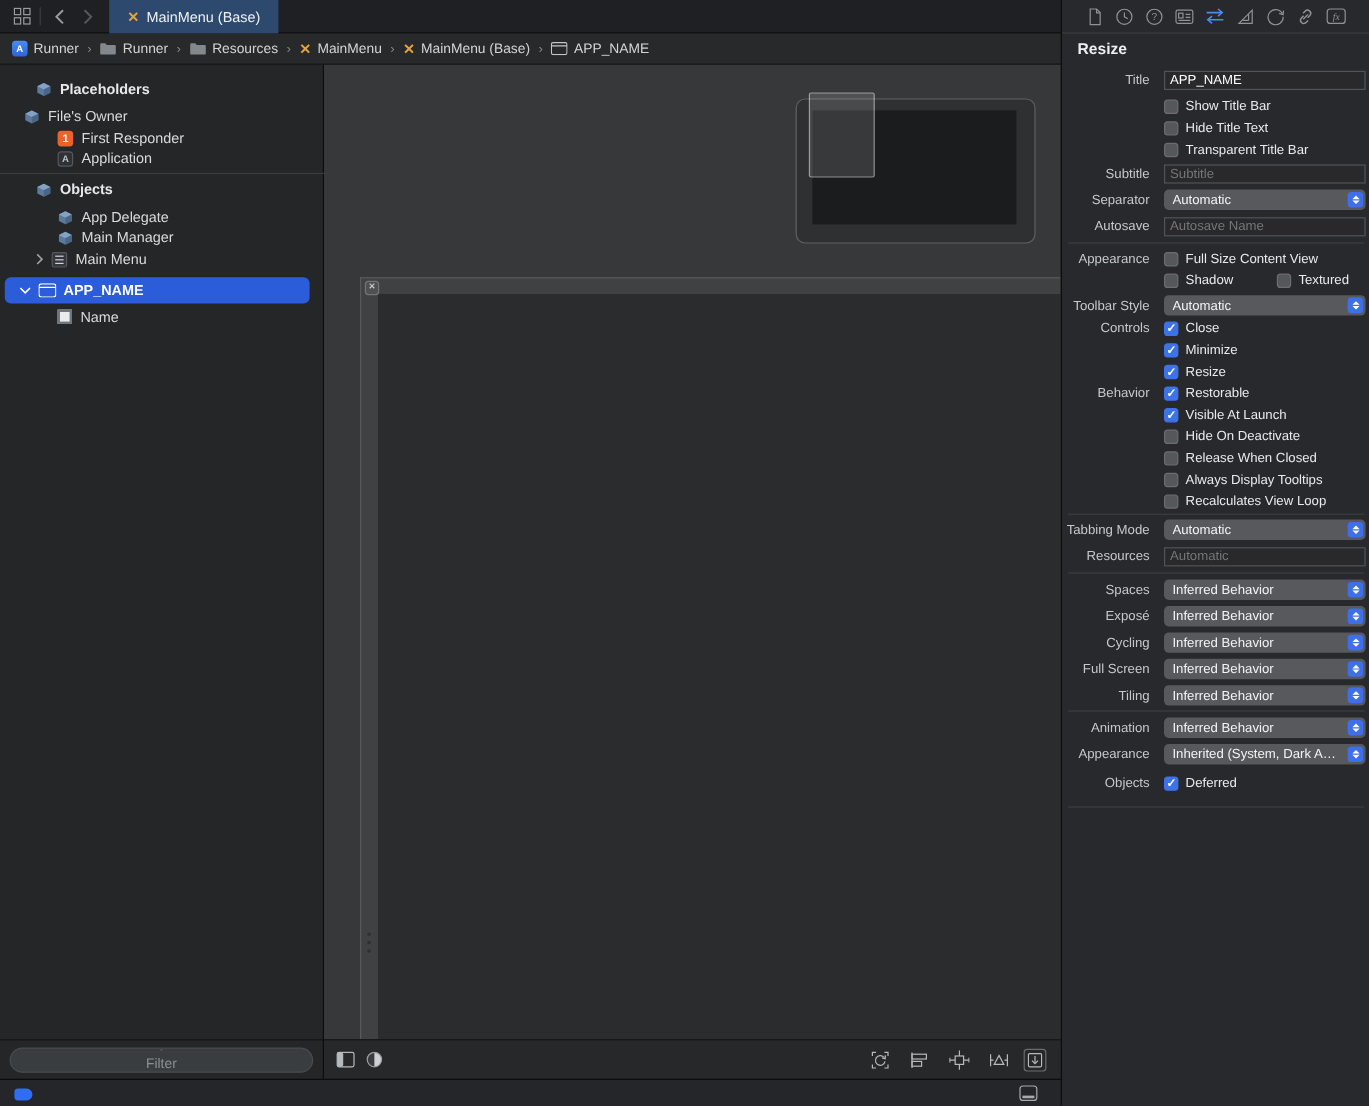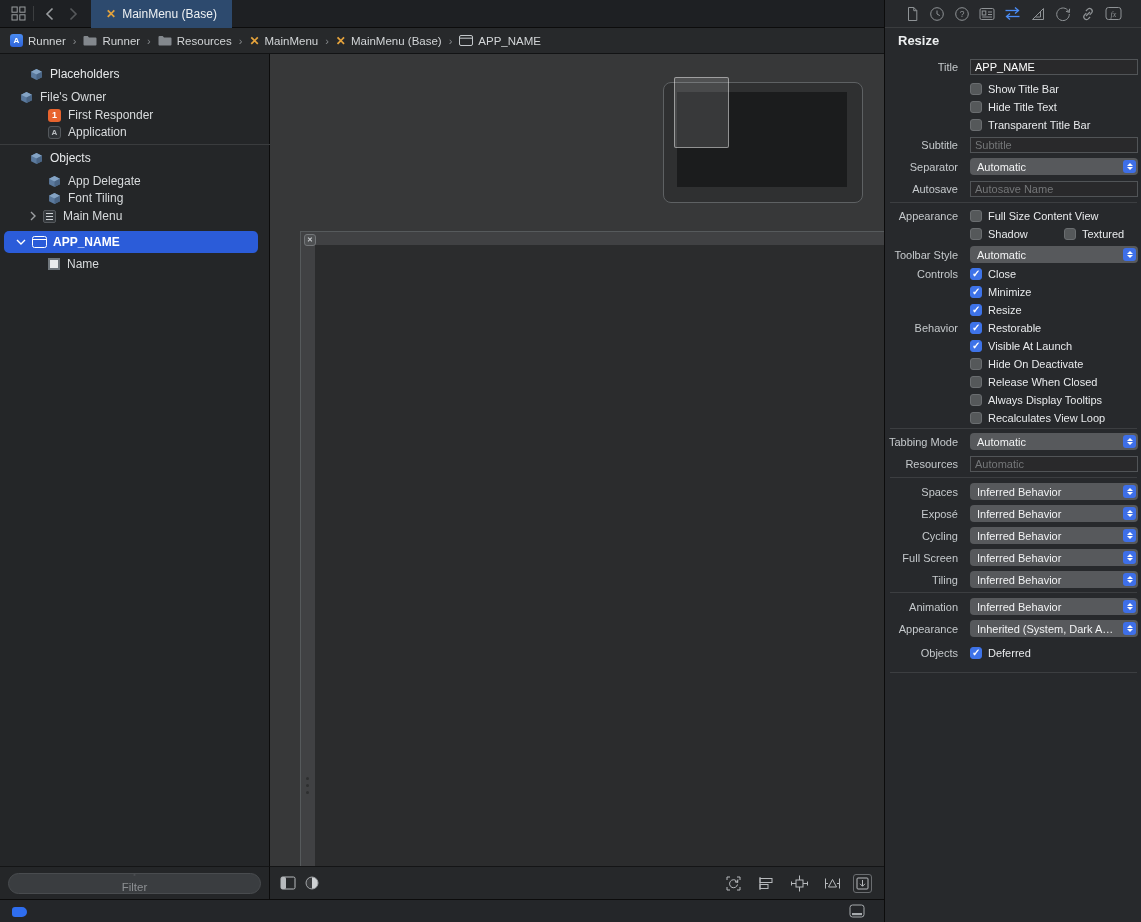--- a/index.html
+++ b/index.html
@@ -23,21 +23,21 @@
   
   #jumpbar { left:0; top:28px; width:884px; height:26px; background:#27292b; border-bottom:1px solid #121314; display:flex; align-items:center; padding-left:10px; font-size:11.5px; color:#d2d5d7; }
   .crumb { display:flex; align-items:center; gap:5px; }
   .crumb-sep { color:#85898c; margin:0 7px; font-size:11px; }
   .appicon { width:13px; height:13px; border-radius:3px; background:linear-gradient(#4a8cf2,#2f63d8); color:#fff; font-size:8px; font-weight:bold; display:flex; align-items:center; justify-content:center; }
   .xib-x { color:#e5a33c; font-weight:bold; font-size:12px; line-height:1; }
 
   
   #sidebar { left:0; top:54px; width:270px; height:813px; background:#242628; border-right:1px solid #0c0c0c; }
   .srow { position:absolute; left:0; width:270px; height:18px; display:flex; align-items:center; gap:7px; font-size:12px; color:#d8dbdd; }
-  .srow.hdr { font-weight:normal; color:#e6e8ea; }
+  .srow.hdr { font-weight:bold; color:#e6e8ea; }
   .outline-div { position:absolute; left:0; width:270px; height:1px; background:#3a3c3e; }
   #row-selected { position:absolute; left:4px; top:177px; width:254px; height:22px; background:#2b5cd9; border-radius:5px; display:flex; align-items:center; gap:6px; padding-left:12px; color:#fff; font-size:12px; font-weight:bold; }
   .fr-badge { width:13px; height:13px; background:#e8642e; border-radius:3px; color:#fff; font-size:9px; font-weight:bold; display:flex; align-items:center; justify-content:center; }
   .app-badge { width:13px; height:13px; background:#2e3236; border:1px solid #54585c; border-radius:3px; color:#b9bdc1; font-size:8px; font-weight:bold; display:flex; align-items:center; justify-content:center; }
   .menu-badge { width:13px; height:13px; background:#34383c; border:1px solid #55595d; border-radius:2px; display:flex; flex-direction:column; justify-content:center; gap:2px; padding:0 2px; }
   .menu-badge i { display:block; height:1px; background:#cfd3d6; }
   .view-badge { width:12px; height:12px; background:#e9ebed; border:2px solid #6f767c; }
   .chev { flex:none; display:flex; }
 
   
@@ -203,21 +203,21 @@
         <path d="M6 6 L11 3.5 L11 8.5 L6 11 Z" fill="#4a6585"></path>
       </svg>
     <span>App Delegate</span>
   </div>
   <div class="srow" style="top:135px; padding-left:48px">
     <svg width="13" height="13" viewBox="0 0 12 12">
         <path d="M6 1 L11 3.5 L11 8.5 L6 11 L1 8.5 L1 3.5 Z" fill="#5b7a9e"></path>
         <path d="M6 1 L11 3.5 L6 6 L1 3.5 Z" fill="#84a3c4"></path>
         <path d="M6 6 L11 3.5 L11 8.5 L6 11 Z" fill="#4a6585"></path>
       </svg>
-    <span>Font Tiling</span>
+    <span>Main Manager</span>
   </div>
   <div class="srow" style="top:153px; padding-left:30px">
     <span class="chev">
       <svg width="6" height="10" viewBox="0 0 6 10" fill="none" stroke="#9da0a3" stroke-width="1.4">
           <path d="M1 1 L5 5 L1 9"></path>
         </svg>
     </span>
     <span class="menu-badge">
         <i></i>
         <i></i>

